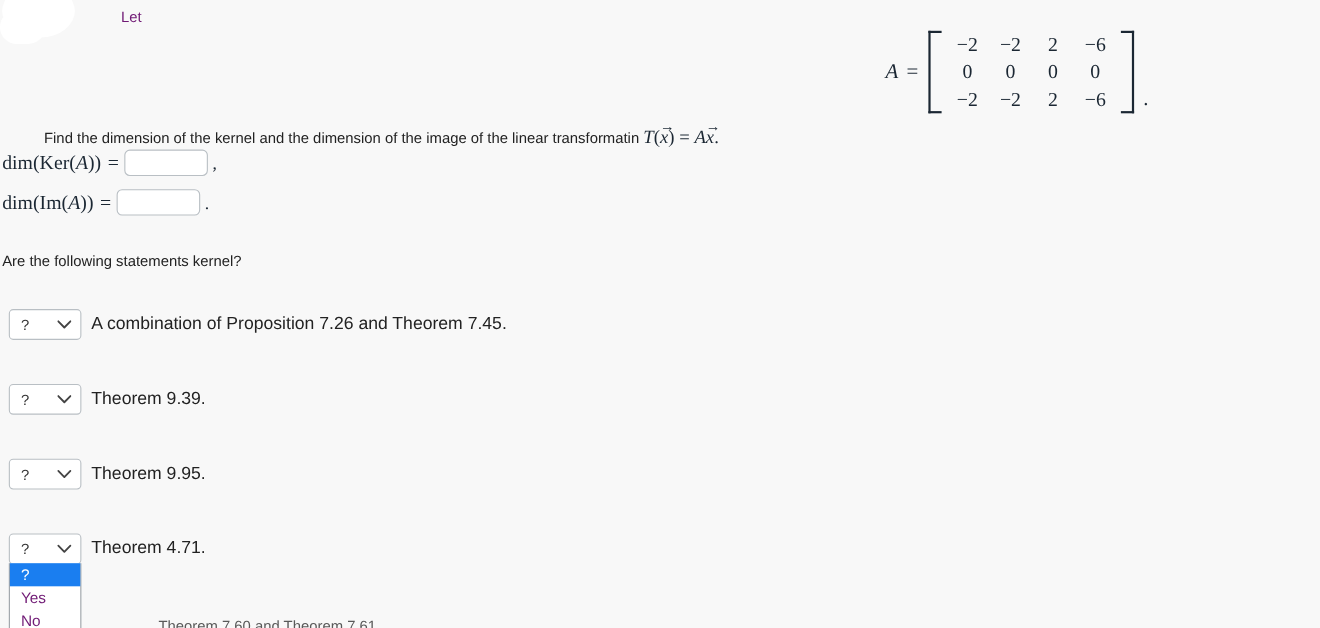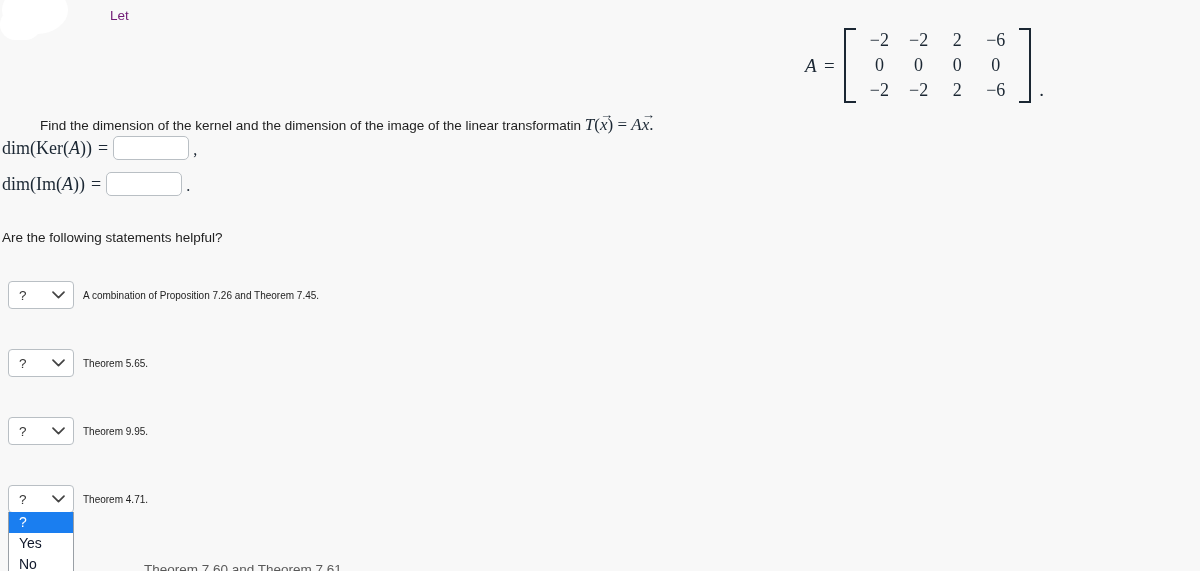--- a/index.html
+++ b/index.html
@@ -220,21 +220,21 @@
   }
   .mini-select .chev {
     position: absolute;
     right: 8px;
     top: 50%;
     transform: translateY(-50%);
     display: block;
     line-height: 0;
   }
   .stmt-text {
-    font-size: 10px;
+    font-size: 16px;
     margin-left: 9px;
     color: #222222;
     white-space: nowrap;
   }
 
   
   .dropdown-list {
     position: absolute;
     left: 8px;
     top: 512px;
@@ -242,21 +242,21 @@
     background: #ffffff;
     border: 1px solid #9aa0a6;
     border-top: none;
     box-sizing: border-box;
     z-index: 40;
   }
   .dd-opt {
     font-size: 14px;
     line-height: 19px;
     padding: 1px 0 1px 10px;
-    color: #0f172a;
+    color: #701a75;
     white-space: nowrap;
   }
   .dd-opt.selected {
     background: #1a7ef0;
     color: #ffffff;
   }
 
   
   .clipped-text {
     position: absolute;
@@ -328,21 +328,21 @@
 
 <div class="ans-row" id="row-im">
   <span class="ans-label">
     <span>dim(Im(</span><i>A</i><span>))</span>
   </span>
   <span class="ans-eq">=</span>
   <input class="ans-input" type="text" value="" style="">
   <span class="ans-punct">.</span>
 </div>
 
-<div class="helpful-q">Are the following statements helpful?</div>
+<div class="helpful-q">Are the following statements kernel?</div>
 
 <div class="stmt-row" id="stmt-0">
   <div class="mini-select">
     <span class="sel-val">?</span>
     <span class="chev">
       <svg width="13" height="9" viewBox="0 0 13 9">
           <path d="M1 1.6 L6.5 7.2 L12 1.6" fill="none" stroke="#444" stroke-width="1.7" stroke-linecap="round" stroke-linejoin="round"></path>
         </svg>
     </span>
   </div>
@@ -351,21 +351,21 @@
 
 <div class="stmt-row" id="stmt-1">
   <div class="mini-select">
     <span class="sel-val">?</span>
     <span class="chev">
       <svg width="13" height="9" viewBox="0 0 13 9">
           <path d="M1 1.6 L6.5 7.2 L12 1.6" fill="none" stroke="#444" stroke-width="1.7" stroke-linecap="round" stroke-linejoin="round"></path>
         </svg>
     </span>
   </div>
-  <span class="stmt-text">Theorem 5.65.</span>
+  <span class="stmt-text">Theorem 9.39.</span>
 </div>
 
 <div class="stmt-row" id="stmt-2">
   <div class="mini-select">
     <span class="sel-val">?</span>
     <span class="chev">
       <svg width="13" height="9" viewBox="0 0 13 9">
           <path d="M1 1.6 L6.5 7.2 L12 1.6" fill="none" stroke="#444" stroke-width="1.7" stroke-linecap="round" stroke-linejoin="round"></path>
         </svg>
     </span>

